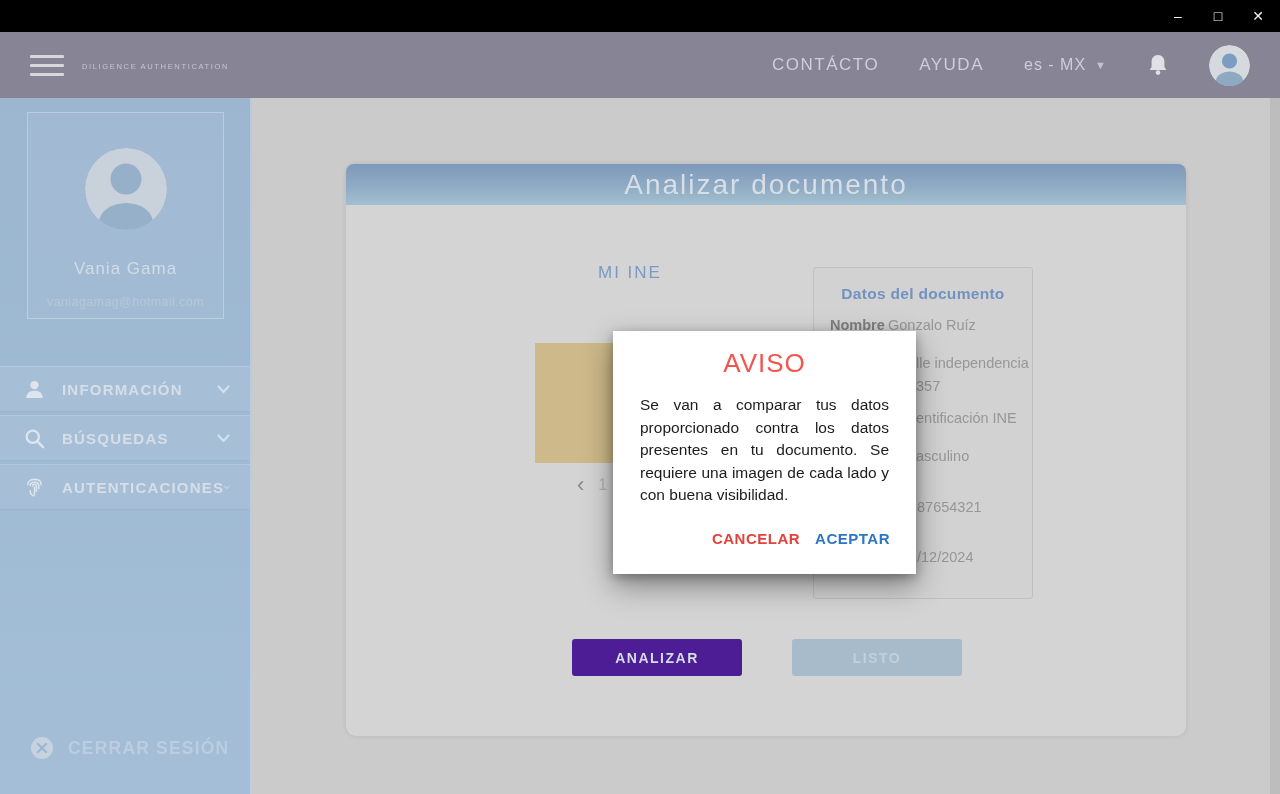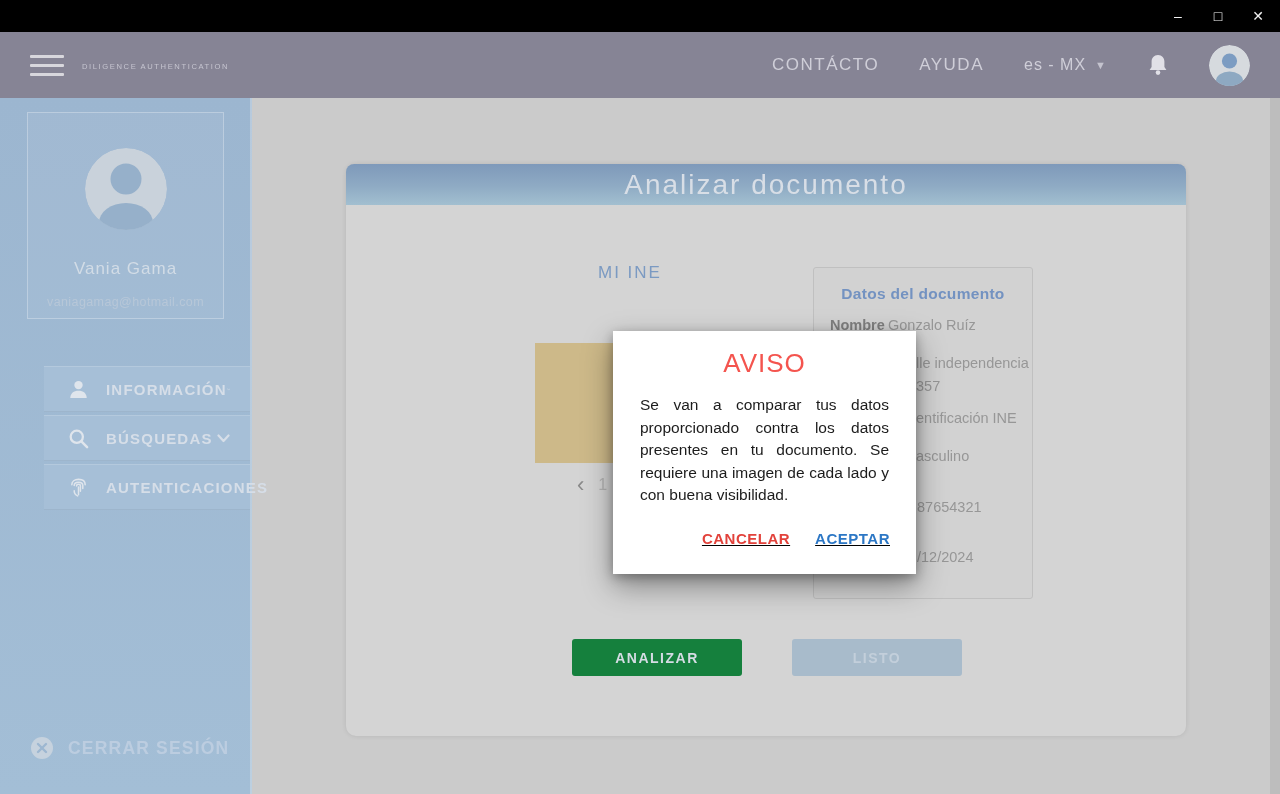--- a/index.html
+++ b/index.html
@@ -33,21 +33,21 @@
            background:linear-gradient(180deg,#9cb6d0,#a3bed6);border-right:2px solid rgba(255,255,255,0.28);box-sizing:border-box;}
   .profile-card{position:absolute;left:27px;top:14px;width:195px;height:205px;
                 background:rgba(255,255,255,0.05);border:1px solid rgba(255,255,255,0.28);}
   .profile-avatar{position:absolute;left:50%;transform:translateX(-50%);top:35px;width:82px;height:82px;border-radius:50%;overflow:hidden;}
   .profile-name{position:absolute;left:0;right:0;top:146px;text-align:center;color:#d2dce6;font-size:17px;letter-spacing:1px;}
   .profile-email{position:absolute;left:0;right:0;top:182px;text-align:center;color:#b7c7d8;font-size:12.5px;letter-spacing:.4px;}
 
   .menu{position:absolute;top:268px;left:0;right:0;}
   .menu-item{height:46px;margin-bottom:3px;background:#a6bfd7;display:flex;align-items:center;
              padding:0 20px 0 24px;cursor:pointer;
-             box-shadow:inset 0 1px 0 rgba(255,255,255,0.16), inset 0 -1px 0 rgba(0,0,0,0.05);margin-left:44px;}
+             box-shadow:inset 0 1px 0 rgba(255,255,255,0.16), inset 0 -1px 0 rgba(0,0,0,0.05);}
   .menu-icon{width:21px;height:21px;flex:0 0 auto;display:block;}
   .menu-label{margin-left:17px;color:#d6dee8;font-size:15px;font-weight:700;letter-spacing:1.2px;}
   .menu-chevron{margin-left:auto;width:13px;height:9px;display:block;}
 
   .logout{position:absolute;left:30px;bottom:34px;display:flex;align-items:center;gap:14px;cursor:pointer;}
   .logout-label{color:#bccde0;font-size:17.5px;font-weight:700;letter-spacing:1.2px;}
 
   
   .scrollbar{position:absolute;top:98px;right:0;width:10px;bottom:0;background:#bdbdbd;cursor:pointer;}
   .card{position:absolute;left:346px;top:164px;width:840px;height:572px;background:#d4d4d4;
@@ -70,29 +70,29 @@
   .dv-name{left:74px;top:49px;}
   .dv-r0{left:102px;top:87px;}
   .dv-r1{left:102px;top:110px;}
   .dv-r2{left:102px;top:142px;}
   .dv-r3{left:102px;top:180px;}
   .dv-r4{left:103px;top:231px;}
   .dv-r5{left:103px;top:281px;}
 
   .btn{position:absolute;top:475px;width:170px;height:37px;border:none;border-radius:3px;
        font-family:inherit;font-size:14px;font-weight:700;letter-spacing:1.5px;cursor:pointer;}
-  .btn-analyze{left:226px;background:#15803d;color:#d5dce4;}
+  .btn-analyze{left:226px;background:#4c1d95;color:#d5dce4;}
   .btn-ready{left:446px;background:#a8bbcb;color:#c3cfdb;cursor:default;}
 
   
   .modal{position:absolute;left:613px;top:331px;width:303px;height:243px;background:#ffffff;
          box-shadow:0 12px 28px rgba(0,0,0,0.38),0 3px 10px rgba(0,0,0,0.28);}
   .modal-title{margin-top:17px;text-align:center;color:#f4544e;font-size:26px;letter-spacing:1px;}
   .modal-body{margin:15px 27px 0 27px;color:#1c1c1c;font-size:15.5px;line-height:22.5px;text-align:justify;}
-  .modal-actions{position:absolute;right:26px;bottom:27px;display:flex;gap:25px;text-decoration:underline;}
+  .modal-actions{position:absolute;right:26px;bottom:27px;display:flex;gap:15px;}
   .modal-btn{font-size:15px;font-weight:700;letter-spacing:.5px;cursor:pointer;background:none;border:none;font-family:inherit;padding:0;}
   .modal-cancel{color:#e2423b;}
   .modal-accept{color:#2c77c5;}
 </style>
 </head>
 <body>
 
 <div class="screen">
 
   <div class="titlebar">

